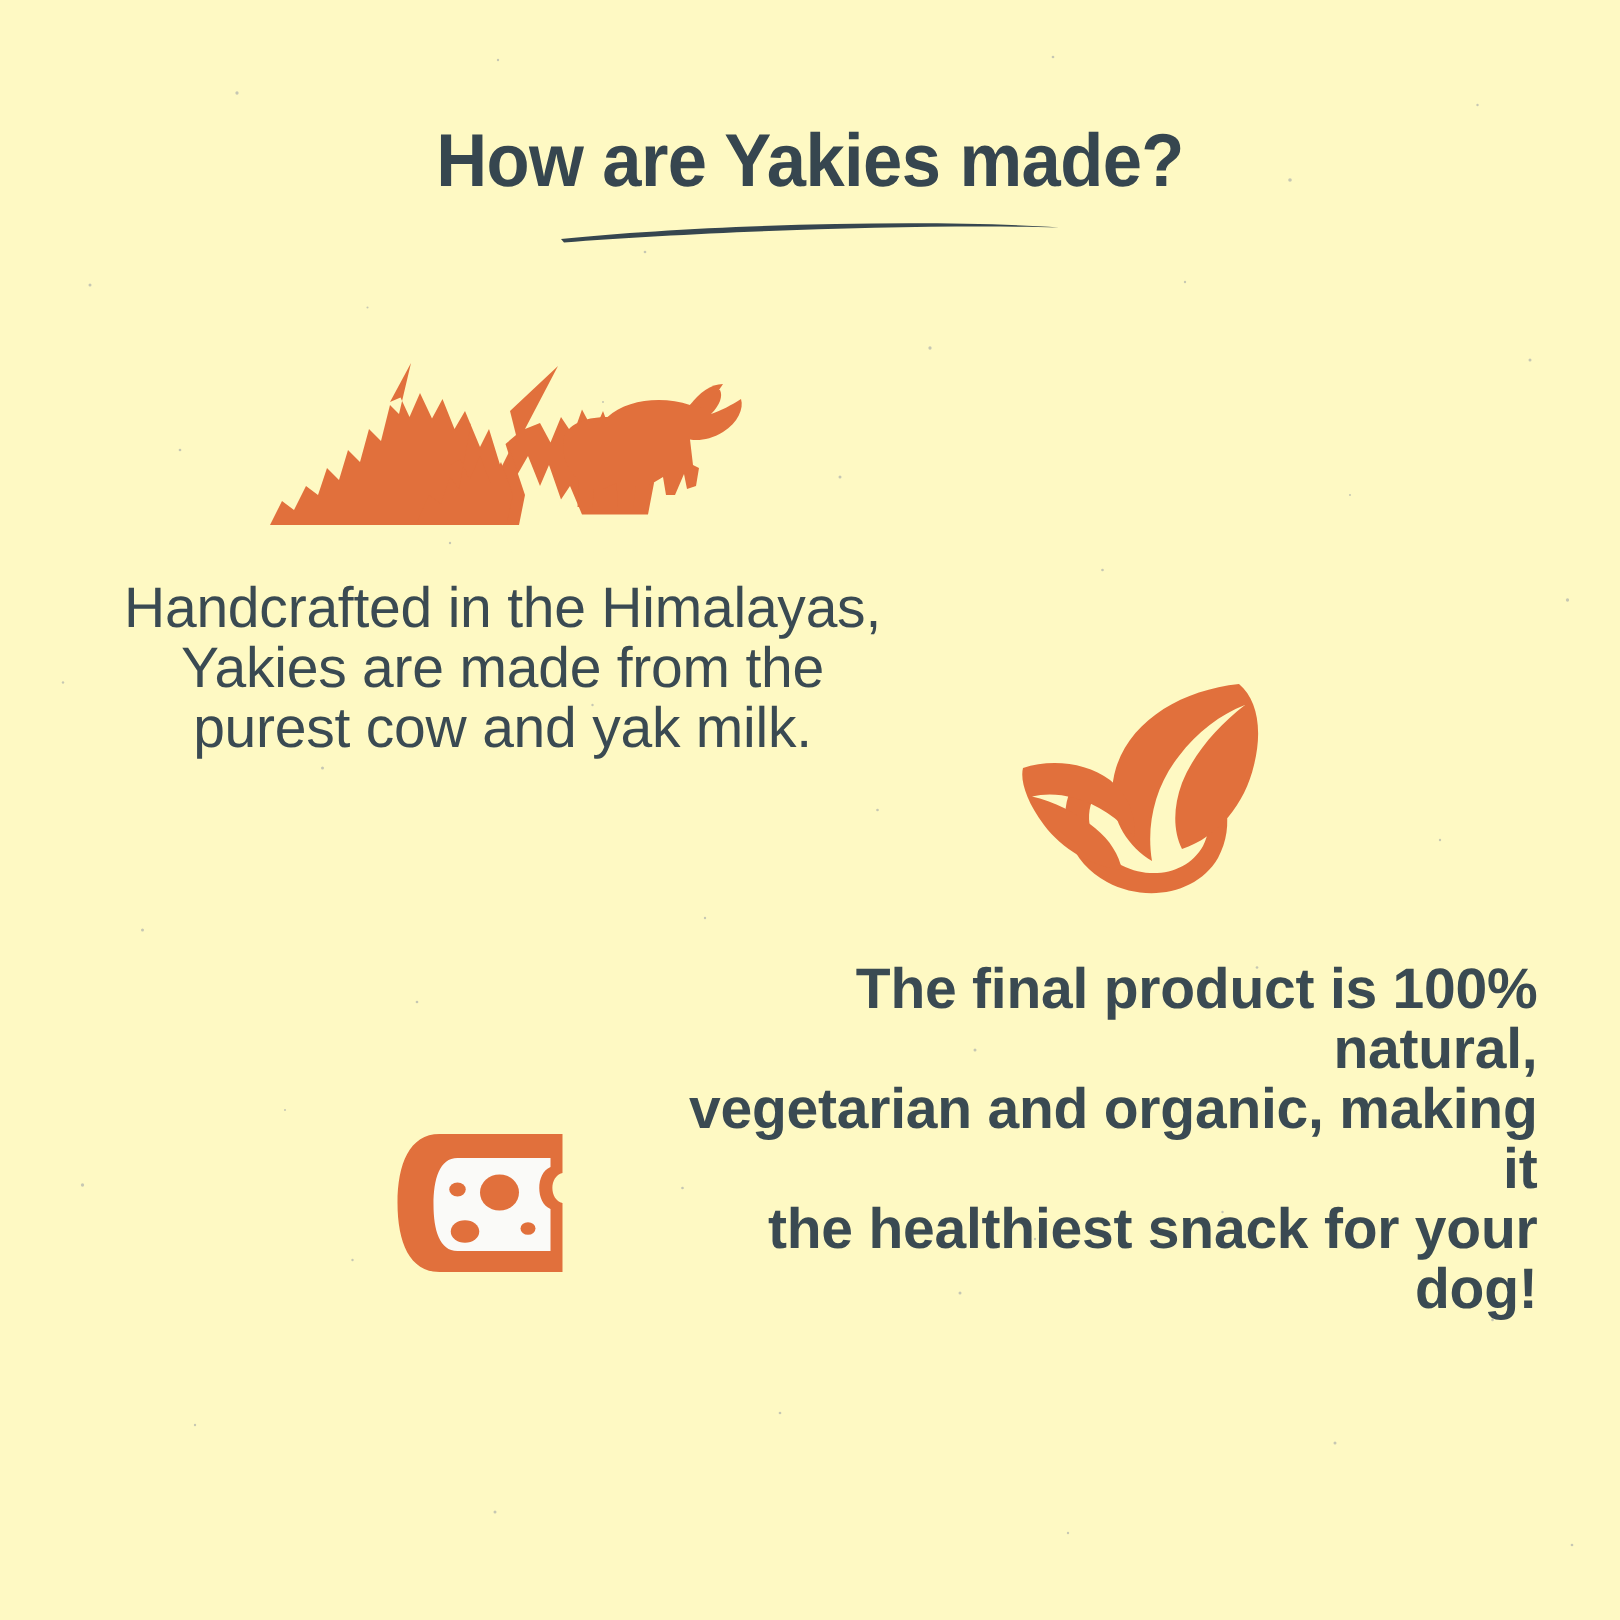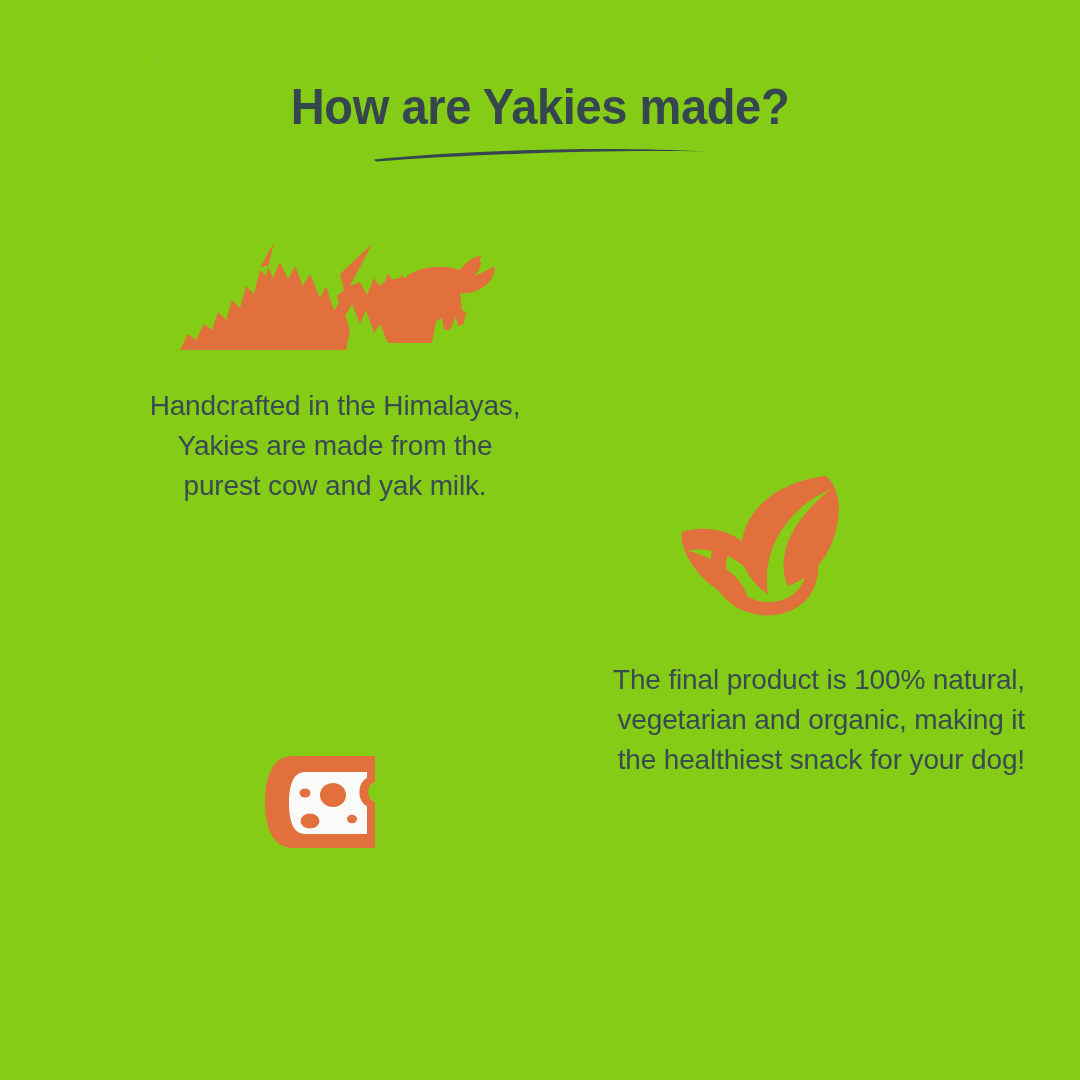--- a/index.html
+++ b/index.html
@@ -11,21 +11,21 @@
     height: 1080px;
     background: #fafaf8;
     font-family: "Liberation Sans", sans-serif;
     overflow: hidden;
   }
 
   #page {
     position: relative;
     width: 1080px;
     height: 1080px;
-    background-color: #84cc16;
+    background-color: #fef9c3;
     overflow: hidden;
   }
 
   
   #paper-texture {
     position: absolute;
     inset: 0;
     pointer-events: none;
     opacity: .55;
   }
@@ -55,35 +55,35 @@
 
   
   .step {
     position: absolute;
   }
   .step-icon {
     display: block;
   }
   .step-text {
     font-family: "Liberation Sans", sans-serif;
-    font-size: 28px;
+    font-size: 38px;
     line-height: 40px;
     color: #3a4a52;
     letter-spacing: -0.15px;
     white-space: pre-line;
     margin: 0;
   }
 
   
   #step-mountain         { top: 238px; left: 70px; width: 530px; }
   #step-mountain .step-icon-wrap { text-align: left; padding-left: 104px; }
   #step-mountain .step-text      { text-align: center; padding-top: 32px; }
 
   
-  #step-leaf             { top: 470px; left: 450px; width: 575px; }
+  #step-leaf             { top: 450px; left: 450px; width: 575px; font-weight: bold; }
   #step-leaf .step-icon-wrap { text-align: left; padding-left: 228px; }
   #step-leaf .step-text      { text-align: right; padding-top: 34px; }
 
   
   #step-cheese           { top: 748px; left: 55px; width: 600px; }
   #step-cheese .step-icon-wrap { text-align: left; padding-left: 208px; }
   #step-cheese .step-text      { text-align: center; padding-top: 38px; }
 </style>
 </head>
 <body>

